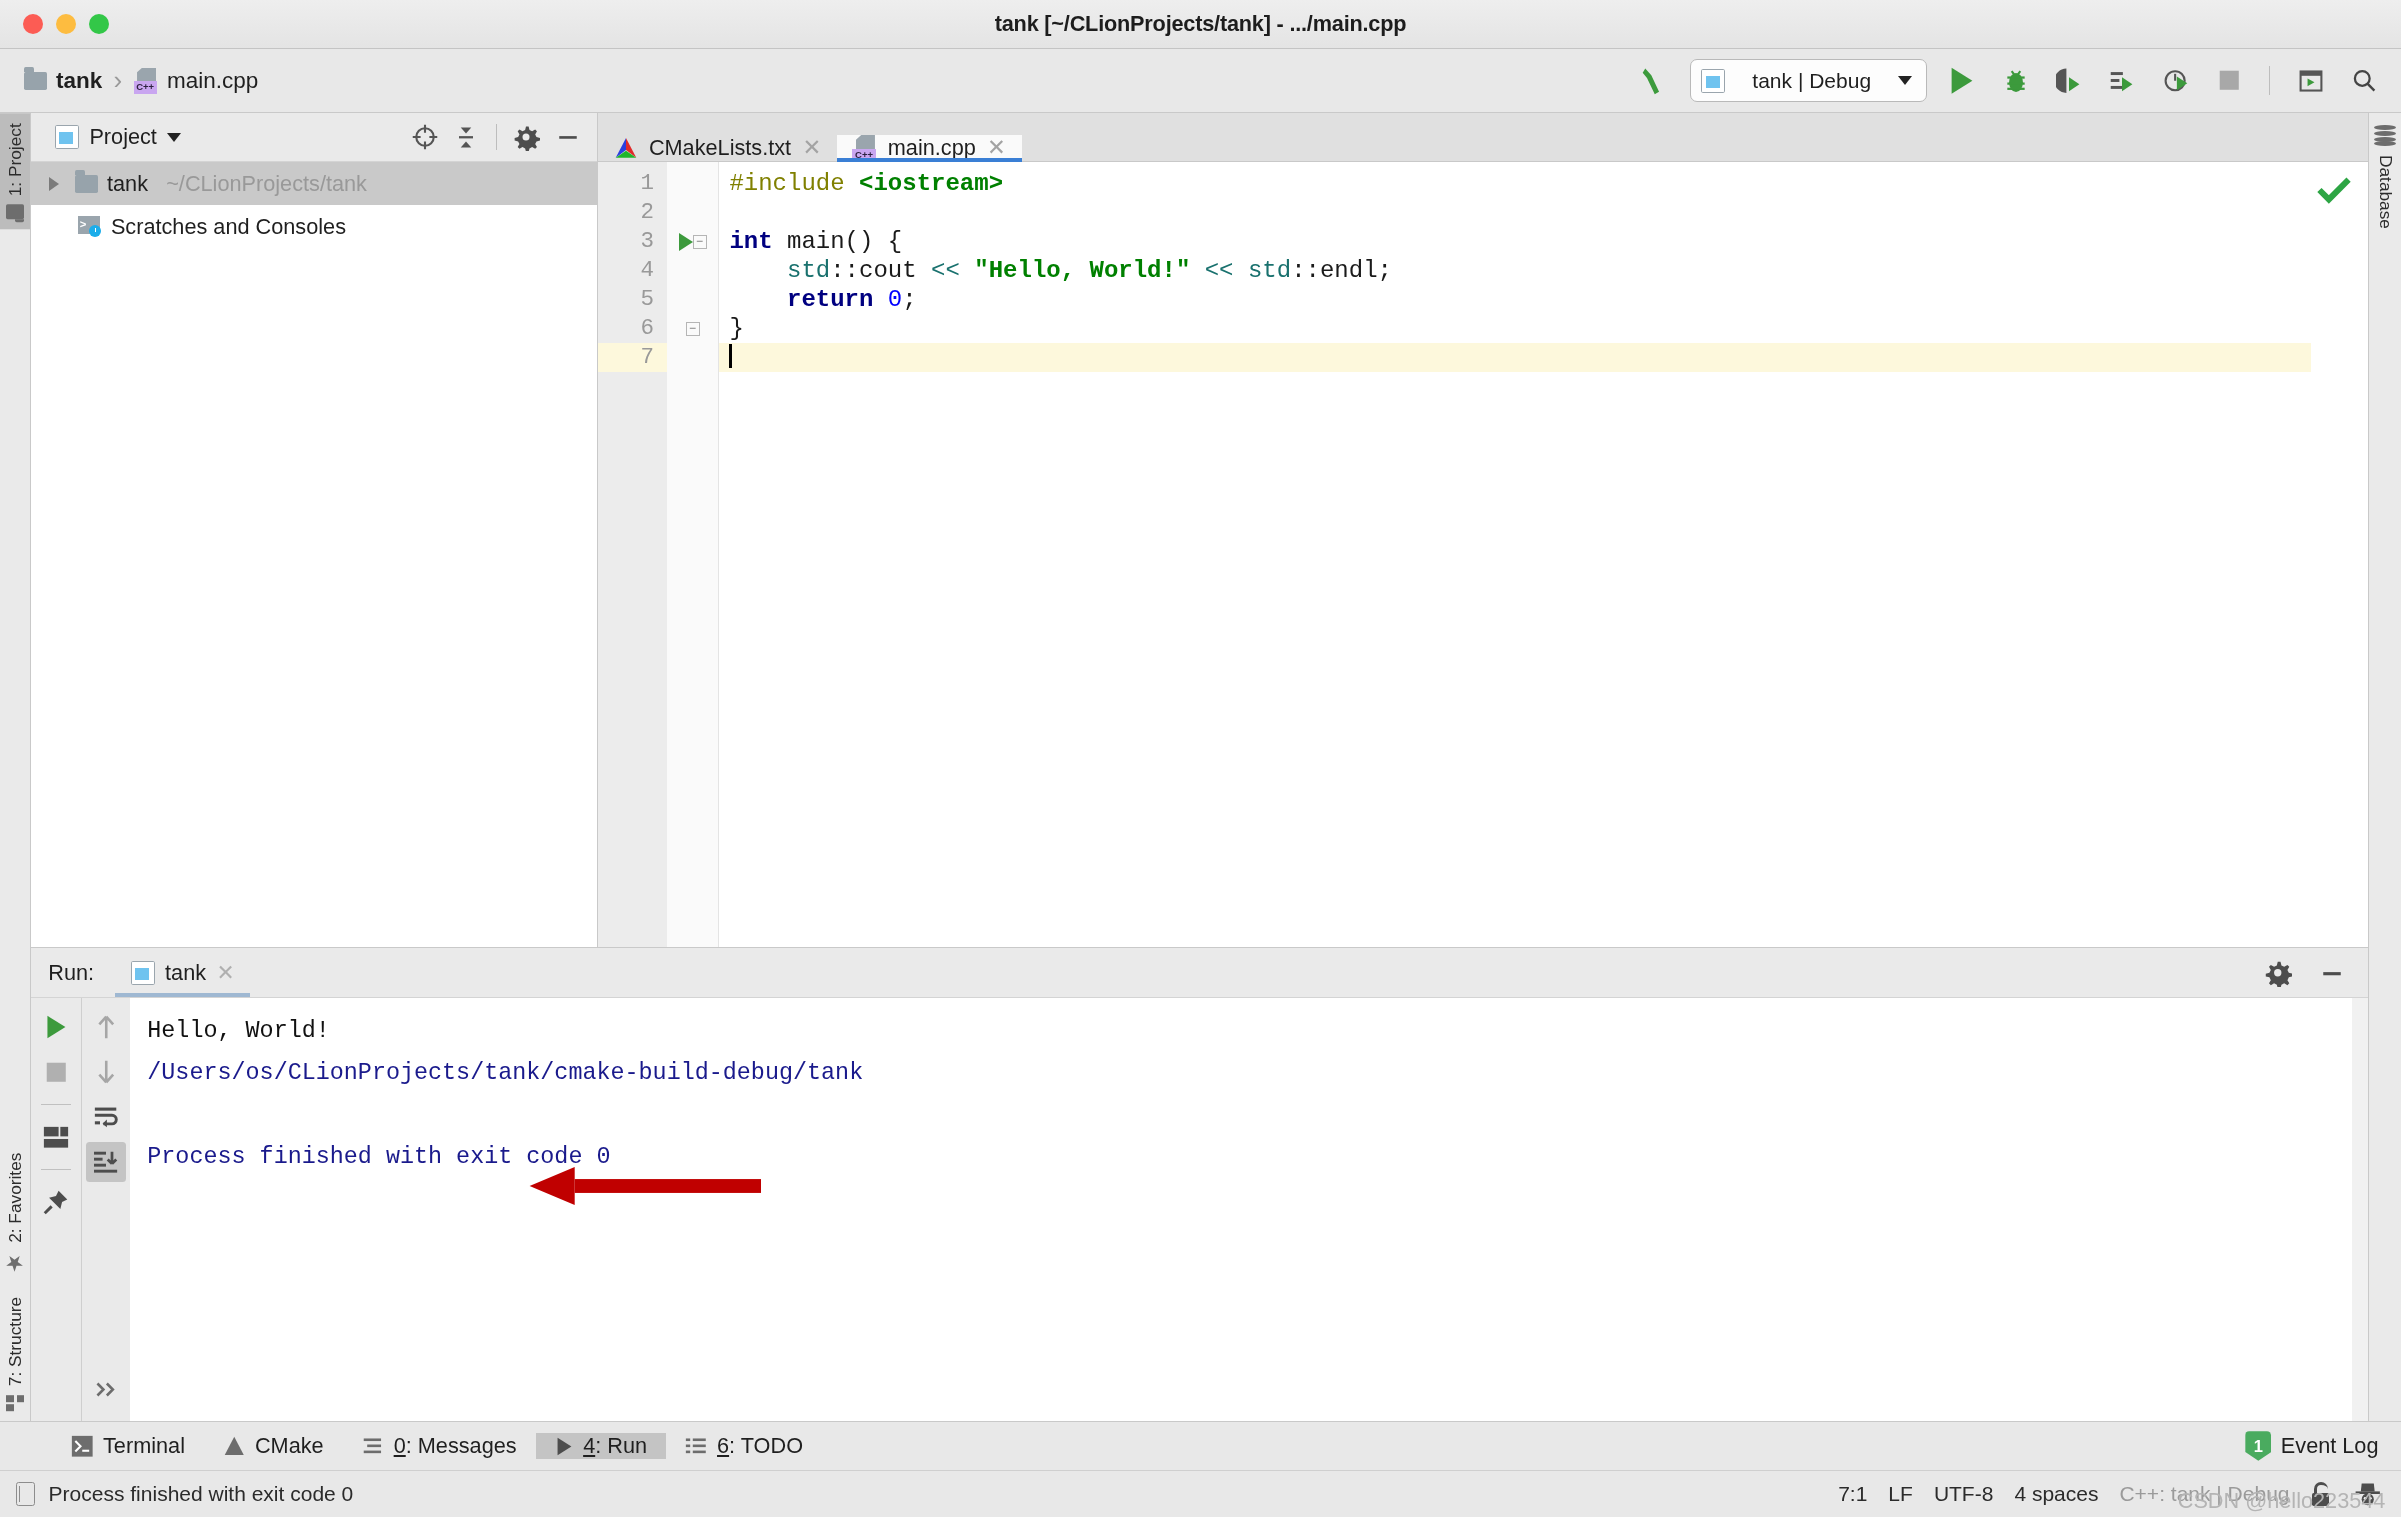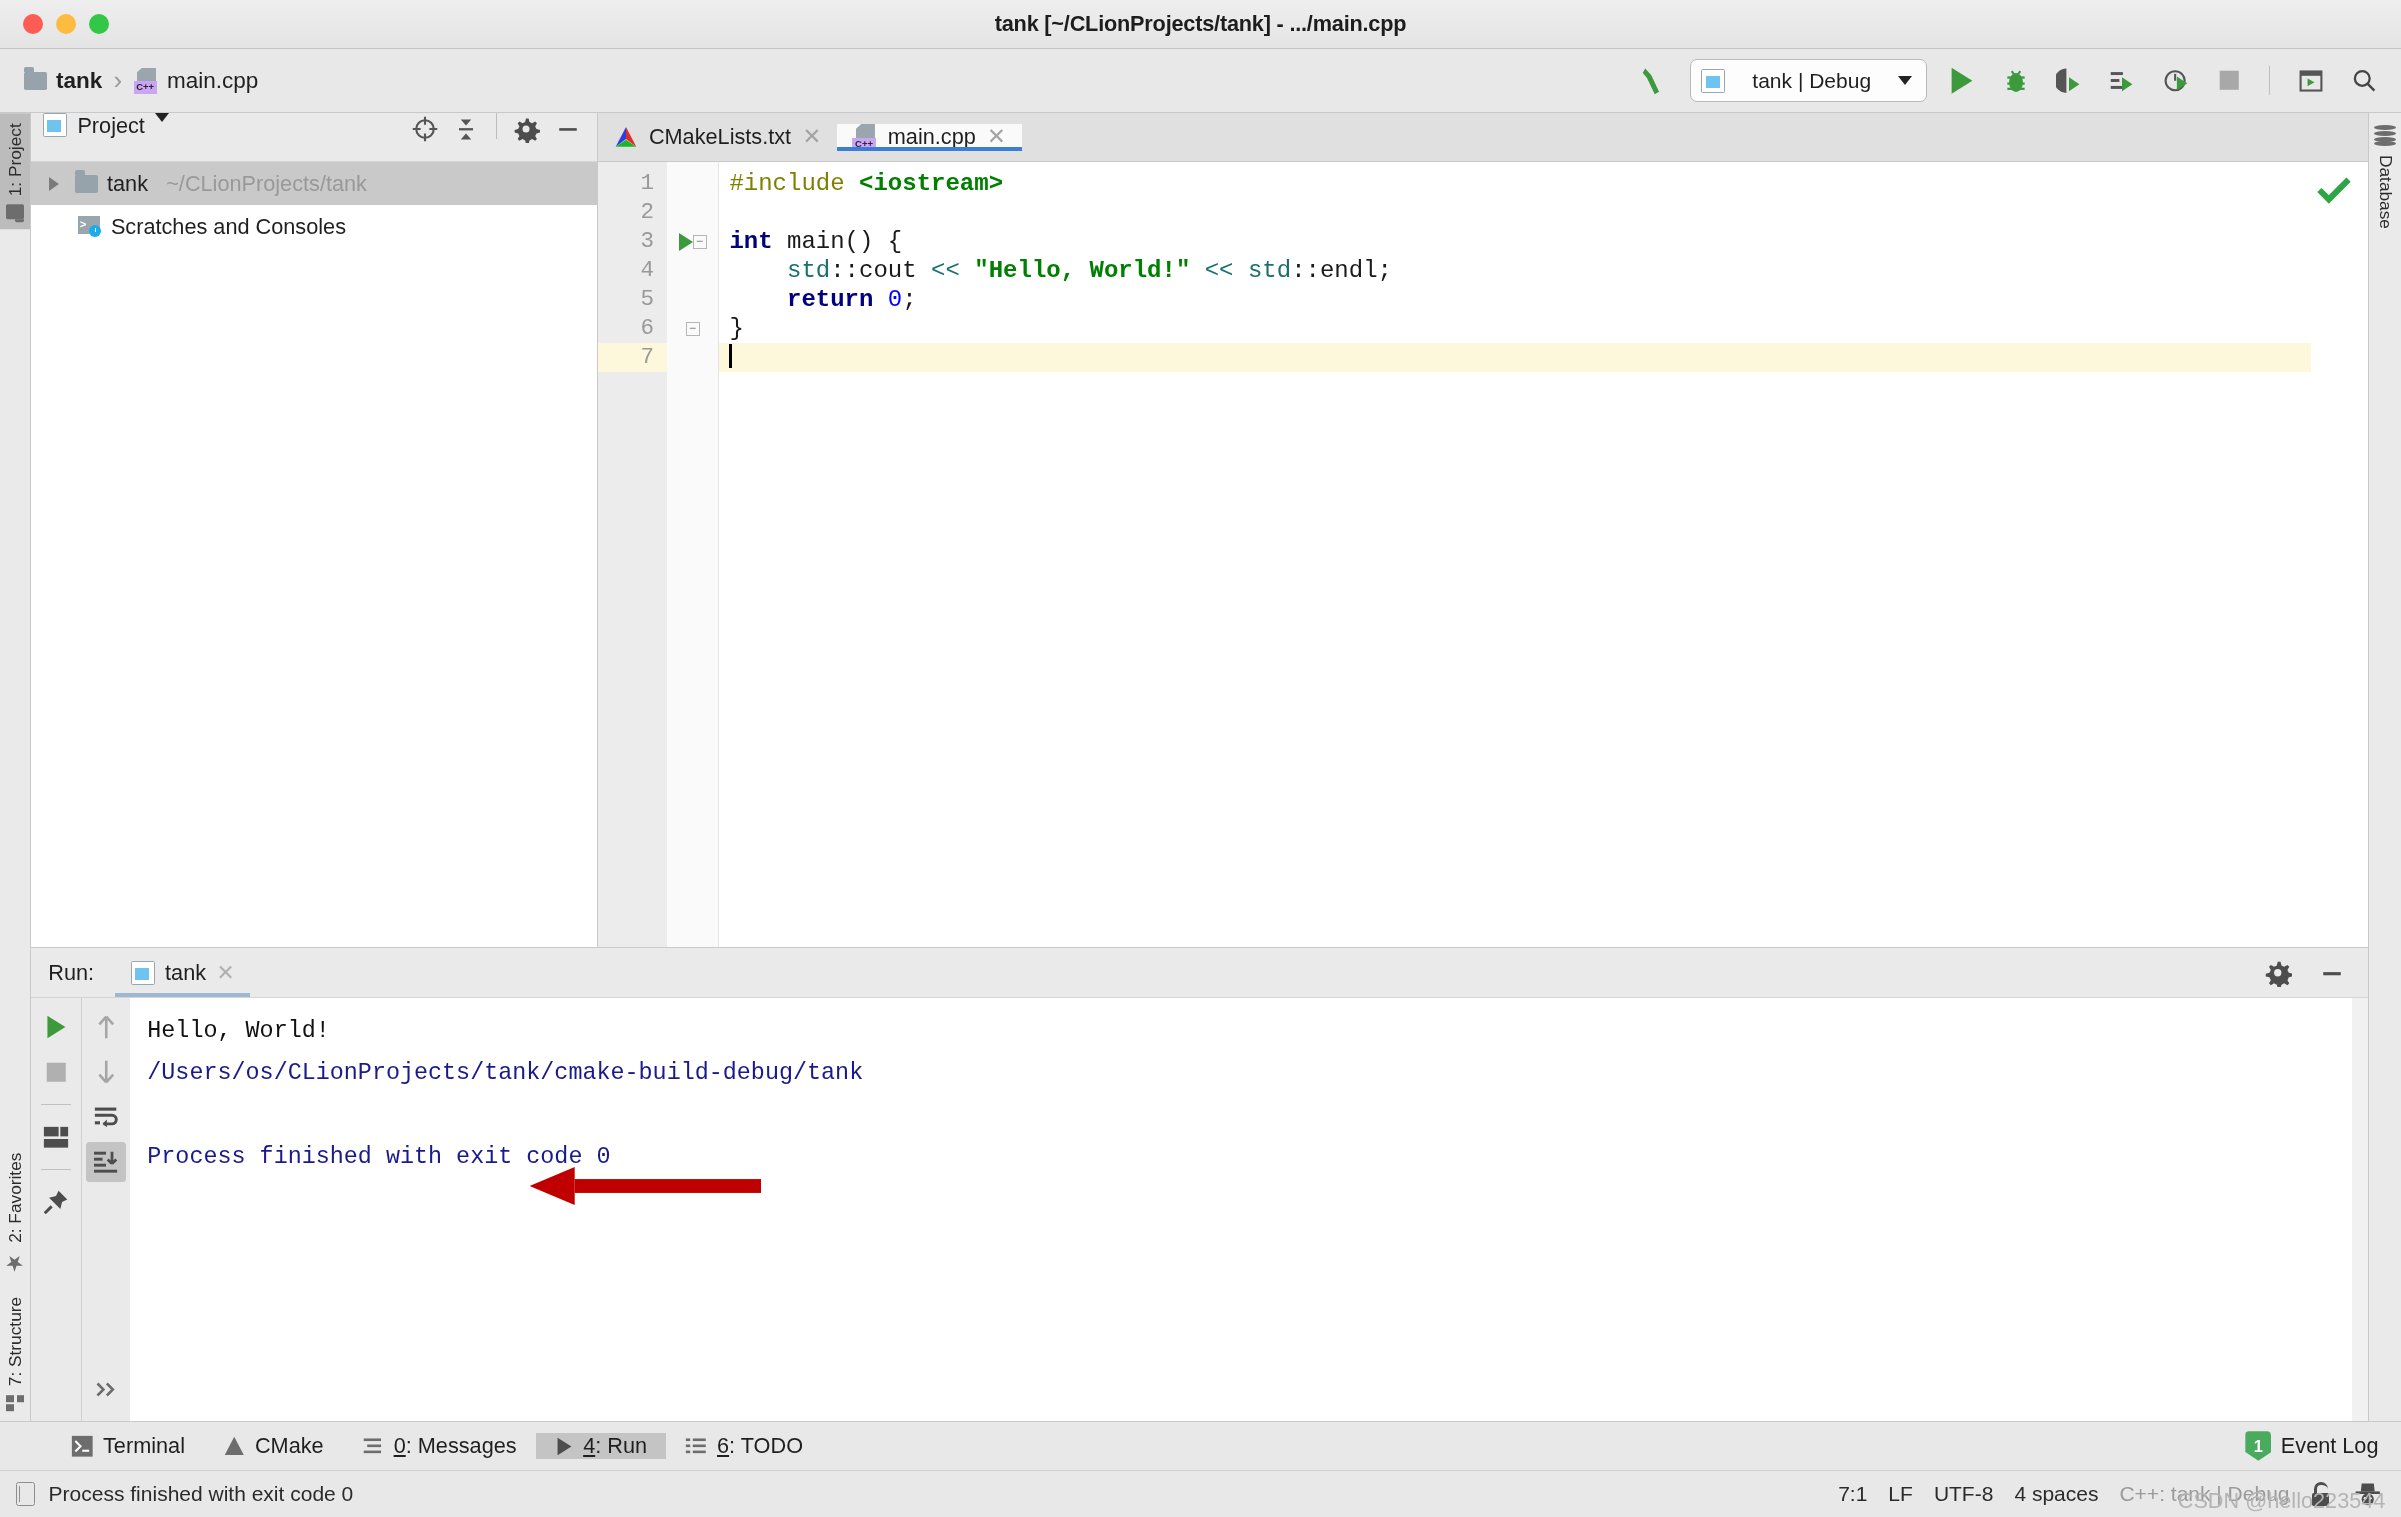--- a/index.html
+++ b/index.html
@@ -113,21 +113,21 @@
   .center { flex: 1; display: flex; flex-direction: column; min-width: 0; }
   .upper { flex: 1; display: flex; min-height: 0; border-bottom: 0.9px solid #c9c9c9; }
 
   
   .proj {
     width: 567px; flex: 0 0 567px; display: flex; flex-direction: column;
     border-right: 0.9px solid #c9c9c9; background: #fff;
   }
   .proj-head {
     height: 49px; flex: 0 0 49px; background: #eaeaea; border-bottom: 0.9px solid #d4d4d4;
-    display: flex; padding: 0 14px 0 12px; gap: 10.4px;
+    display: flex; align-items: center; padding: 0 14px 0 24px; gap: 10.4px;
   }
   .proj-title { font-size: 21.7px; color: #1f1f1f; }
   .proj-head .sp { flex: 1; }
   .ph-btn { width: 31px; height: 31px; display: flex; align-items: center; justify-content: center; }
   .ph-div { width: 0.9px; height: 26px; background: #bdbdbd; margin: 0 3.5px; }
   .proj-tree { flex: 1; overflow: hidden; padding-top: 0; }
   .tree-row {
     height: 43px; display: flex; align-items: center; gap: 9.5px; padding-left: 12px; font-size: 21.7px; color: #1f1f1f;
   }
   .tree-row.sel { background: #c9c9c9; }
@@ -137,21 +137,21 @@
   .lib-ico { width: 22.5px; height: 21px; display: flex; gap: 1.7px; align-items: flex-end; }
   .lib-ico b { display:block; width:3.5px; background:#8aa0ad; }
   .scr-ico { width: 23.4px; height: 21.7px; position: relative; }
   .scr-ico .sq { position: absolute; inset: 0 1.7px 3.5px 0; background: #9aa5ad; }
   .scr-ico .chev { position: absolute; left: 1.7px; top: 3.5px; color: #fff; font-size: 11.3px; font-weight: bold; line-height: 1; }
   .scr-ico .clk { position: absolute; right: 0; bottom: 0; width: 12px; height: 12px; border-radius: 50%; background: #1badea; }
   .scr-ico .clk::after { content:""; position:absolute; left:5.2px; top:2.6px; width:1.7px; height:4.3px; background:#fff; }
 
   
   .editor { flex: 1; display: flex; flex-direction: column; min-width: 0; background: #fff; }
-  .tabsbar { height: 49px; flex: 0 0 49px; background: #e0e0e0; display: flex; align-items: center; border-bottom: 0.9px solid #c9c9c9; }
+  .tabsbar { height: 49px; flex: 0 0 49px; background: #e0e0e0; display: flex; align-items: flex-end; border-bottom: 0.9px solid #c9c9c9; }
   .etab { display: flex; align-items: center; gap: 11.3px; padding: 0 15.6px; font-size: 21.7px; color: #1f1f1f; position: relative; }
   .etab.active { background: #fafafa; }
   .etab.active::after { content: ""; position: absolute; left: 0; right: 0; bottom: -0.9px; height: 3.5px; background: #3a7fd5; }
   .etab .x { color: #a3a3a3; font-size: 22.5px; line-height: 1; }
   .cmake-ico { width: 24px; height: 22.5px; position: relative; }
   .code-area { flex: 1; display: flex; position: relative; overflow: hidden; background: #fff; }
   .gutter {
     width: 69px; flex: 0 0 69px; background: #ececec; text-align: right;
     font-family: "Liberation Mono", monospace; font-size: 22.5px; color: #999;
     padding-top: 7px;

